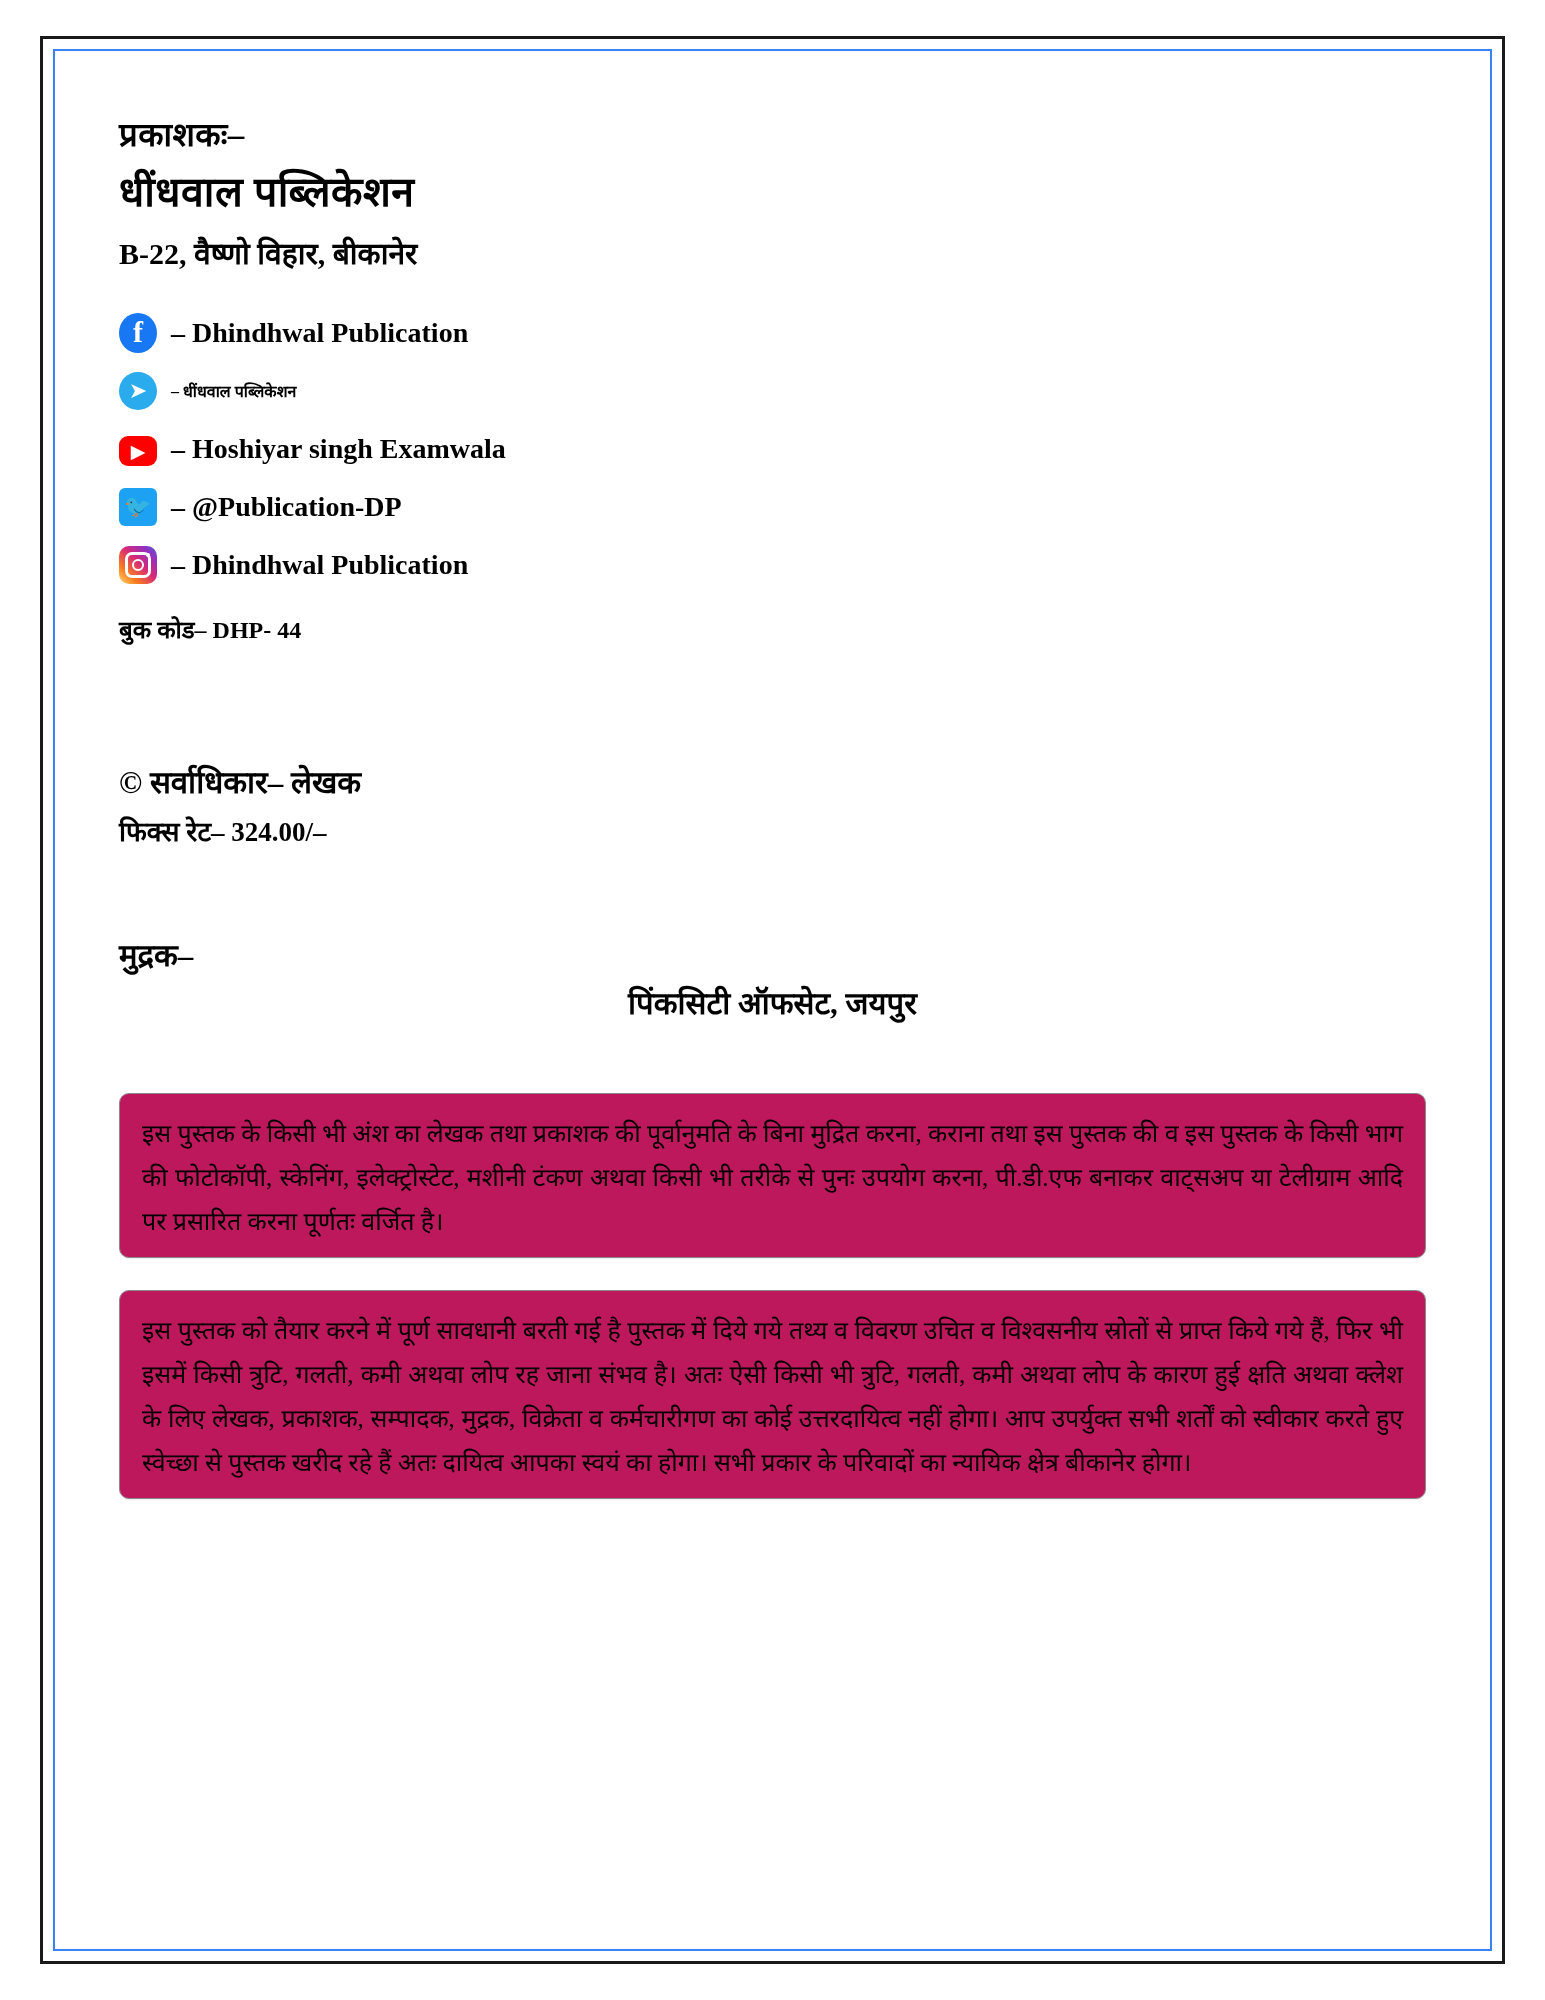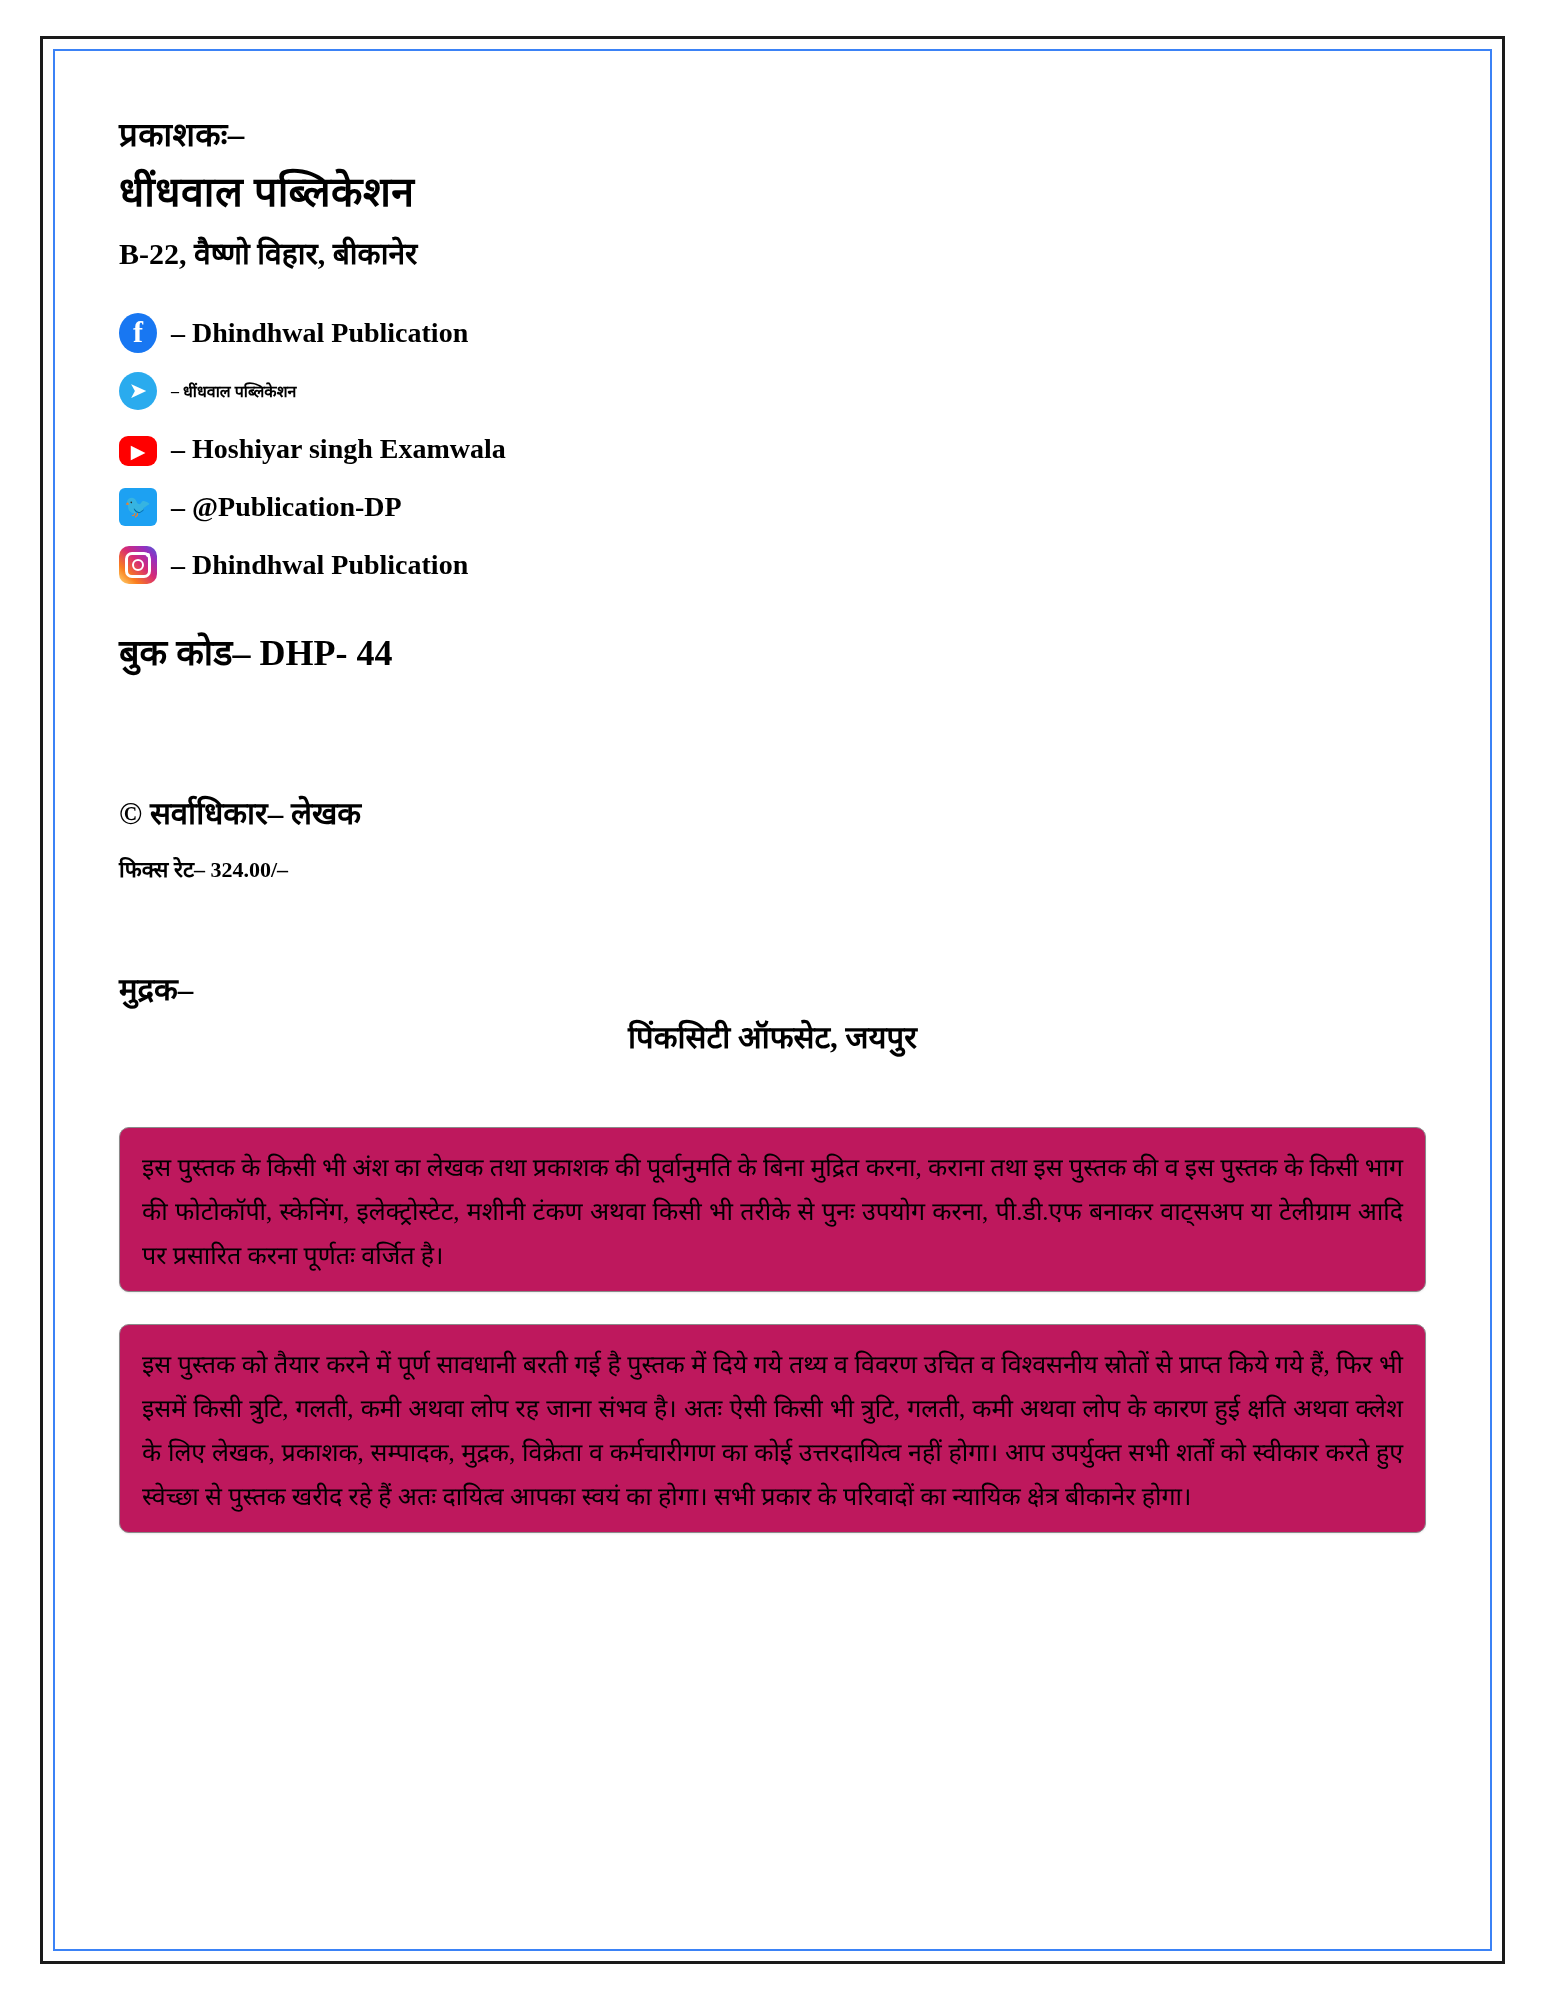--- a/index.html
+++ b/index.html
@@ -143,34 +143,34 @@
   .social-text {
     font-size: 28px;
     font-weight: bold;
     white-space: nowrap;
   }
   .social-text.devanagari {
     font-size: 16px;
   }
 
   .book-code {
-    font-size: 36px;
-    font-weight: bold;
-    margin-top: 36px;
+    font-size: 24px;
+    font-weight: bold;
+    margin-top: 21px;
   }
 
   .copyright {
     font-size: 31px;
     font-weight: bold;
     margin-top: 115px;
   }
   .fixed-rate {
-    font-size: 22px;
-    font-weight: bold;
-    margin-top: 20px;
+    font-size: 27px;
+    font-weight: bold;
+    margin-top: 10px;
   }
 
   .printer-label {
     font-size: 31px;
     font-weight: bold;
     margin-top: 84px;
   }
   .printer-name {
     font-size: 31px;
     font-weight: bold;

